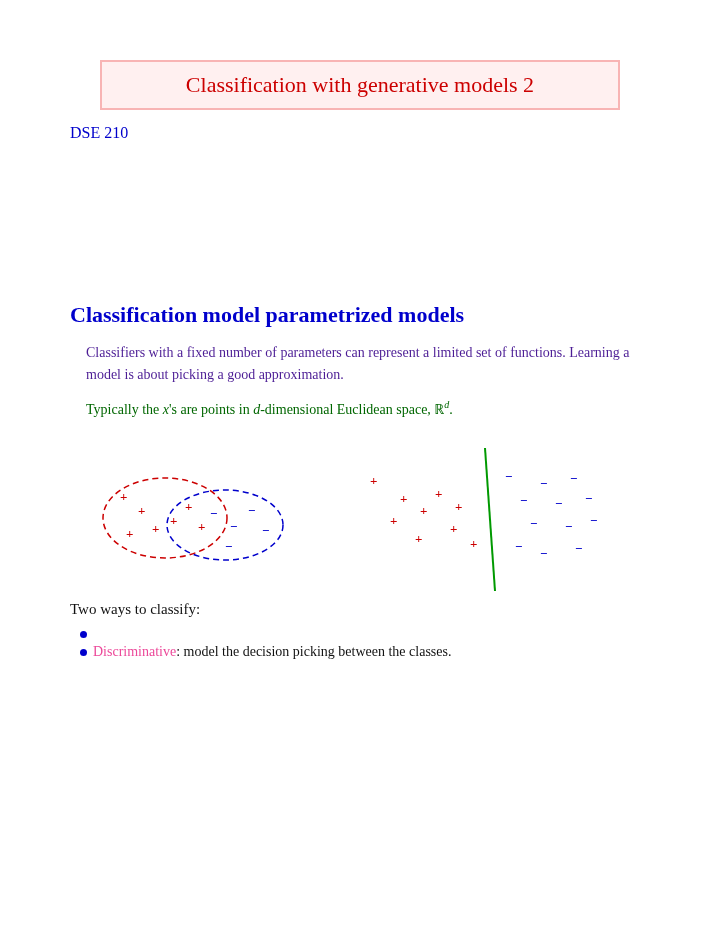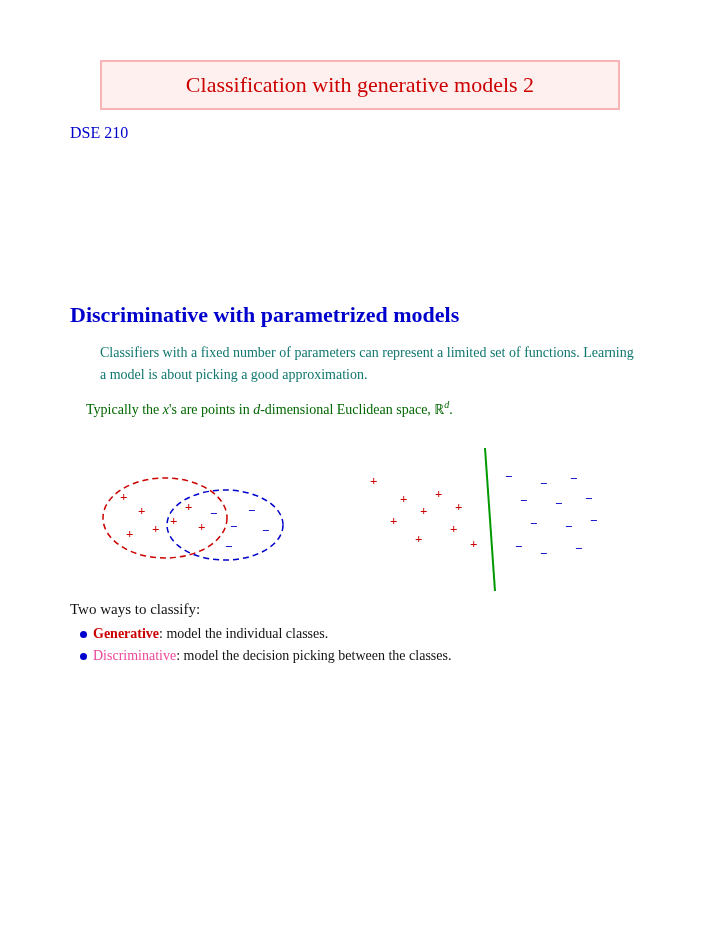--- a/index.html
+++ b/index.html
@@ -40,25 +40,25 @@
     
     .section-heading {
       color: #0000cc;
       font-size: 22px;
       font-weight: bold;
       margin-top: 160px;
       margin-bottom: 14px;
       font-family: 'Computer Modern', Georgia, serif;
     }
     .body-text-red {
-      color: #0f766e;
+      color: #4c1d95;
       font-size: 14px;
       line-height: 1.55;
       margin-bottom: 12px;
-      margin-left: 30px;
+      margin-left: 16px;
       margin-right: 16px;
     }
     .body-text-green {
       color: #006600;
       font-size: 14px;
       line-height: 1.55;
       margin-bottom: 22px;
       margin-left: 16px;
     }
     .body-text-green .math-italic {
@@ -133,21 +133,21 @@
 <body>
 
 <div class="page">
 
   <div class="title-box">
     <span class="title-text">Classification with generative models 2</span>
   </div>
 
   <div class="subtitle">DSE 210</div>
 
-  <div class="section-heading">Discriminative with parametrized models</div>
+  <div class="section-heading">Classification model parametrized models</div>
 
   <div class="body-text-red">Classifiers with a fixed number of parameters can represent a limited set of functions.  Learning a model is about picking a good approximation.</div>
 
   <div class="body-text-green">
     Typically the <span class="math-italic">x</span>'s are points in <span class="math-italic">d</span>-dimensional Euclidean space, ℝ<sup>d</sup>.
   </div>
 
   <div class="diagrams-row">
 
     <div class="diagram-left">
@@ -203,23 +203,20 @@
       </svg>
     </div>
 
   </div>
 
   <div class="two-ways-label">Two ways to classify:</div>
 
   <ul class="bullet-list">
     <li>
       <span class="bullet-dot"></span>
-      <span>
-        <span class="generative-word">Generative</span><span>:  model the individual classes.</span>
-      </span>
     </li>
     <li>
       <span class="bullet-dot"></span>
       <span>
         <span class="discriminative-word">Discriminative</span><span>:  model the decision picking between the classes.</span>
       </span>
     </li>
   </ul>
 
 </div>

